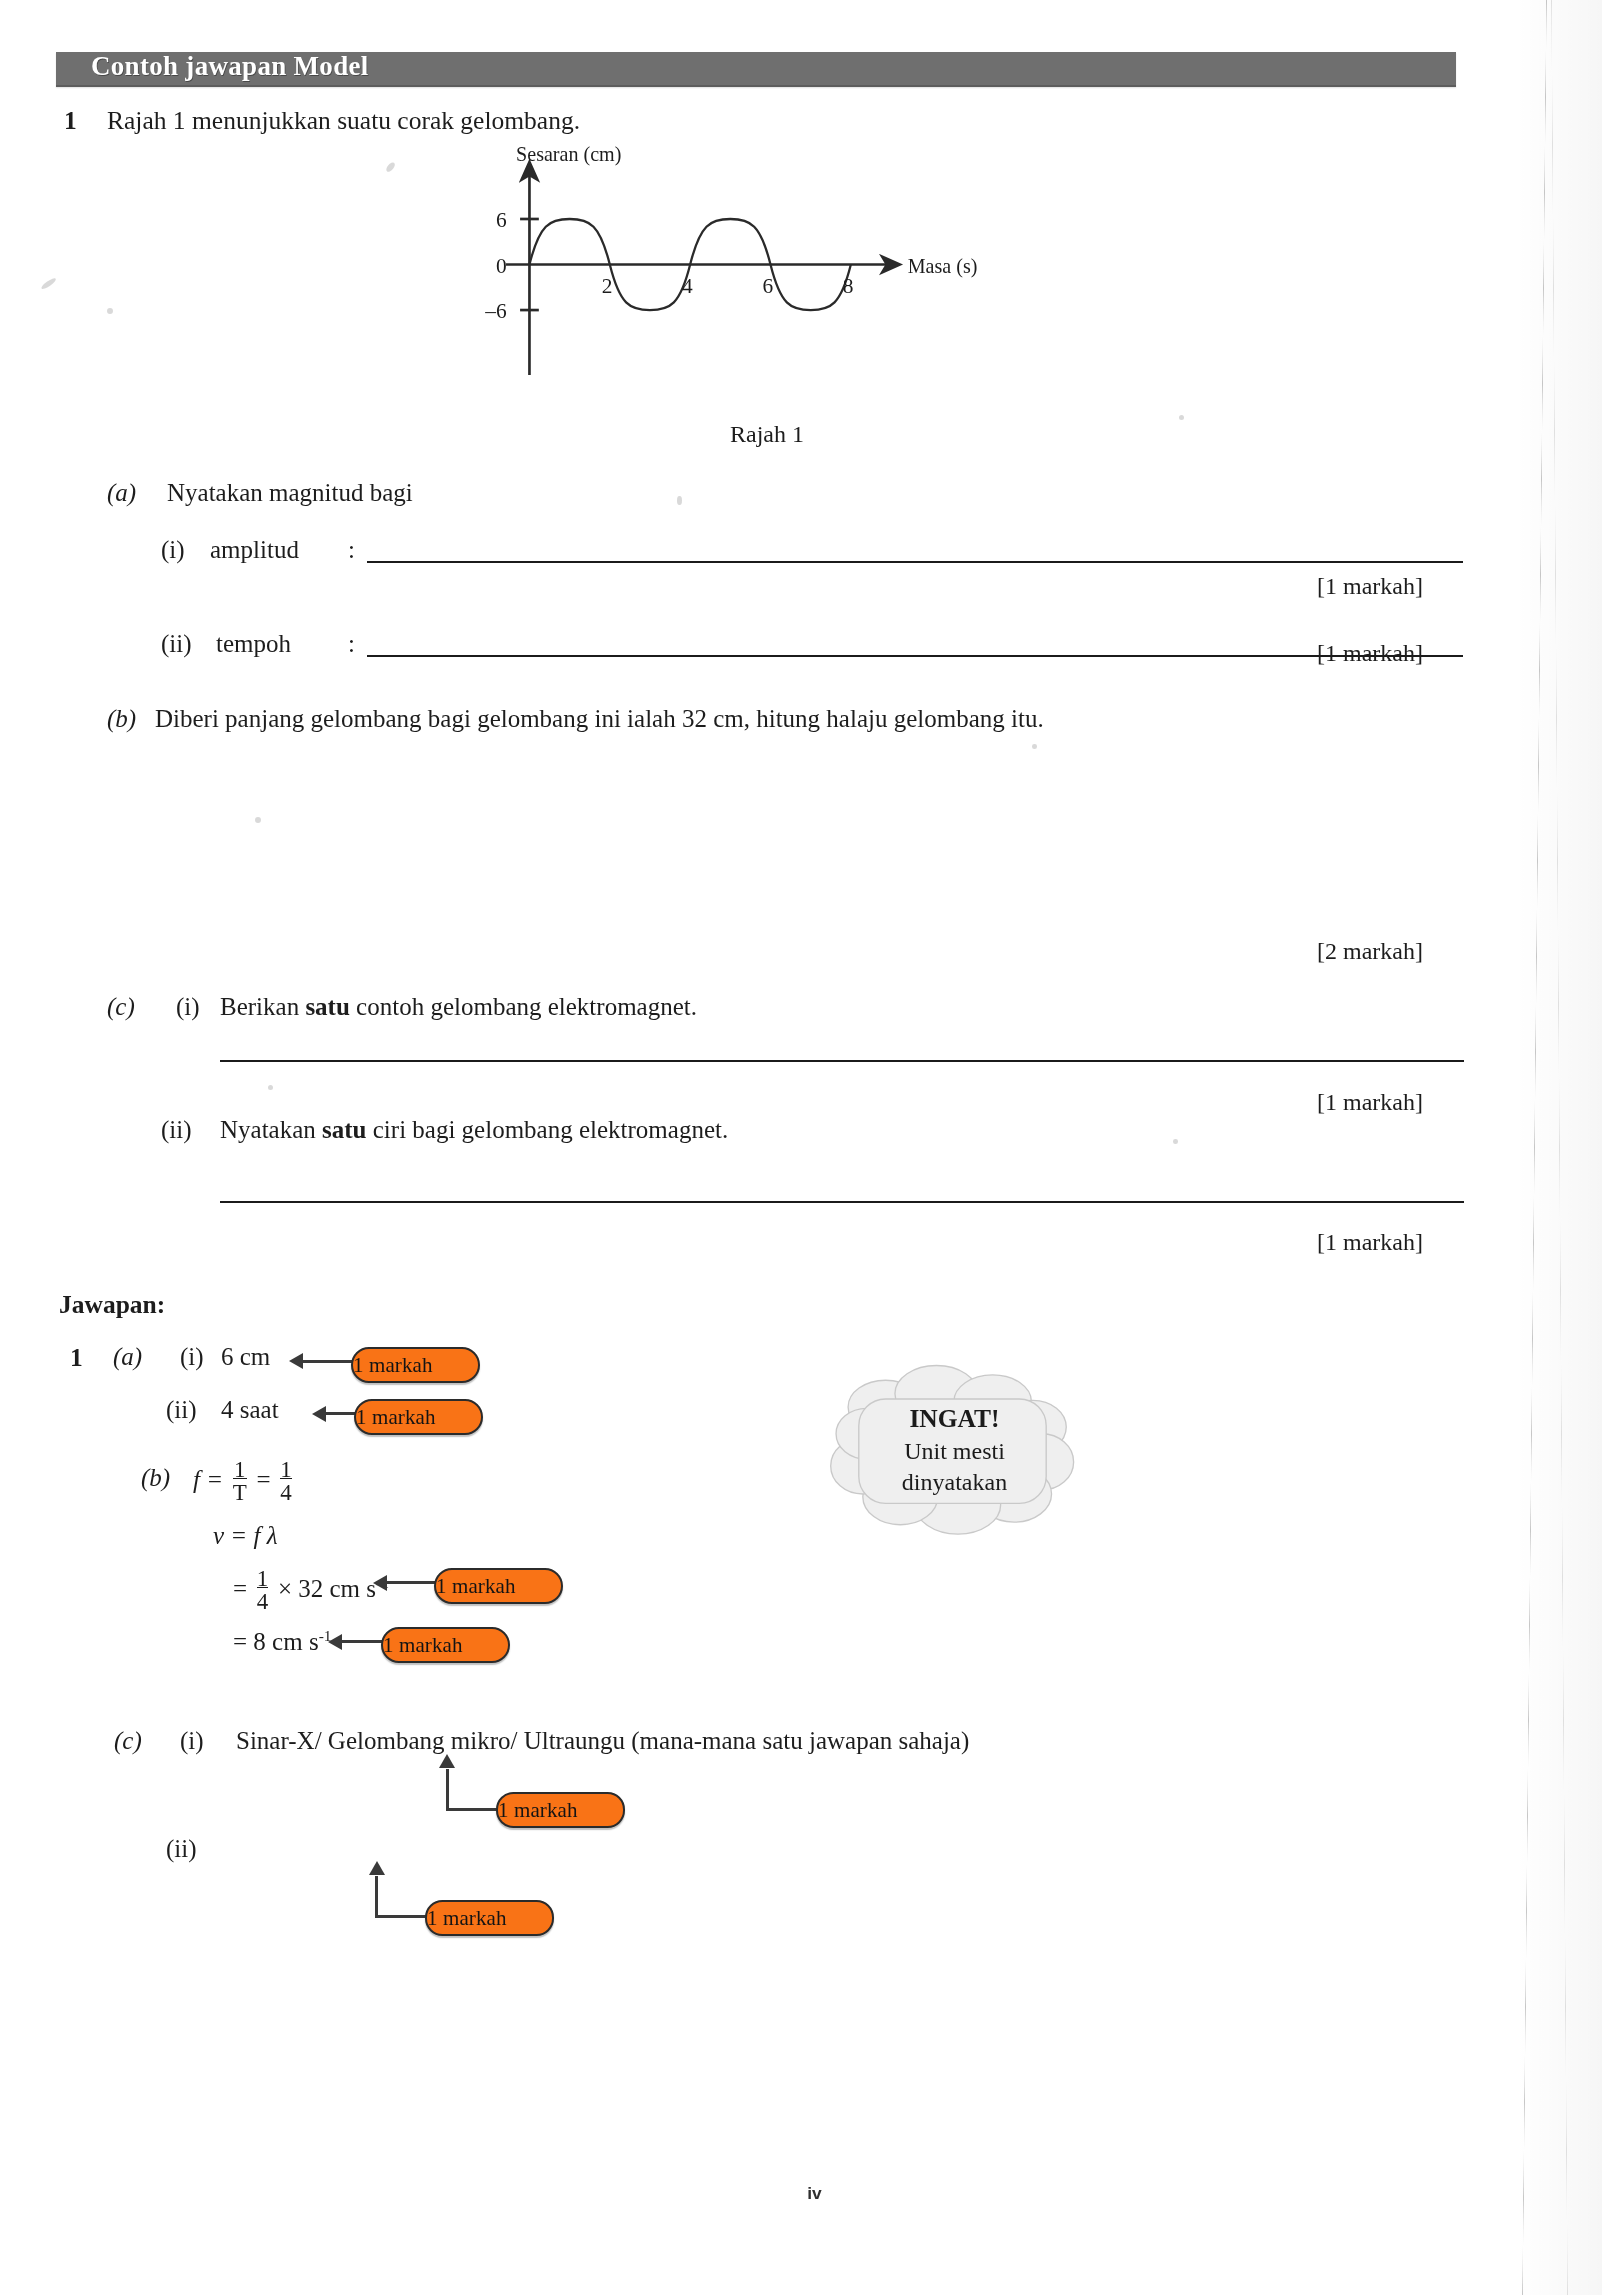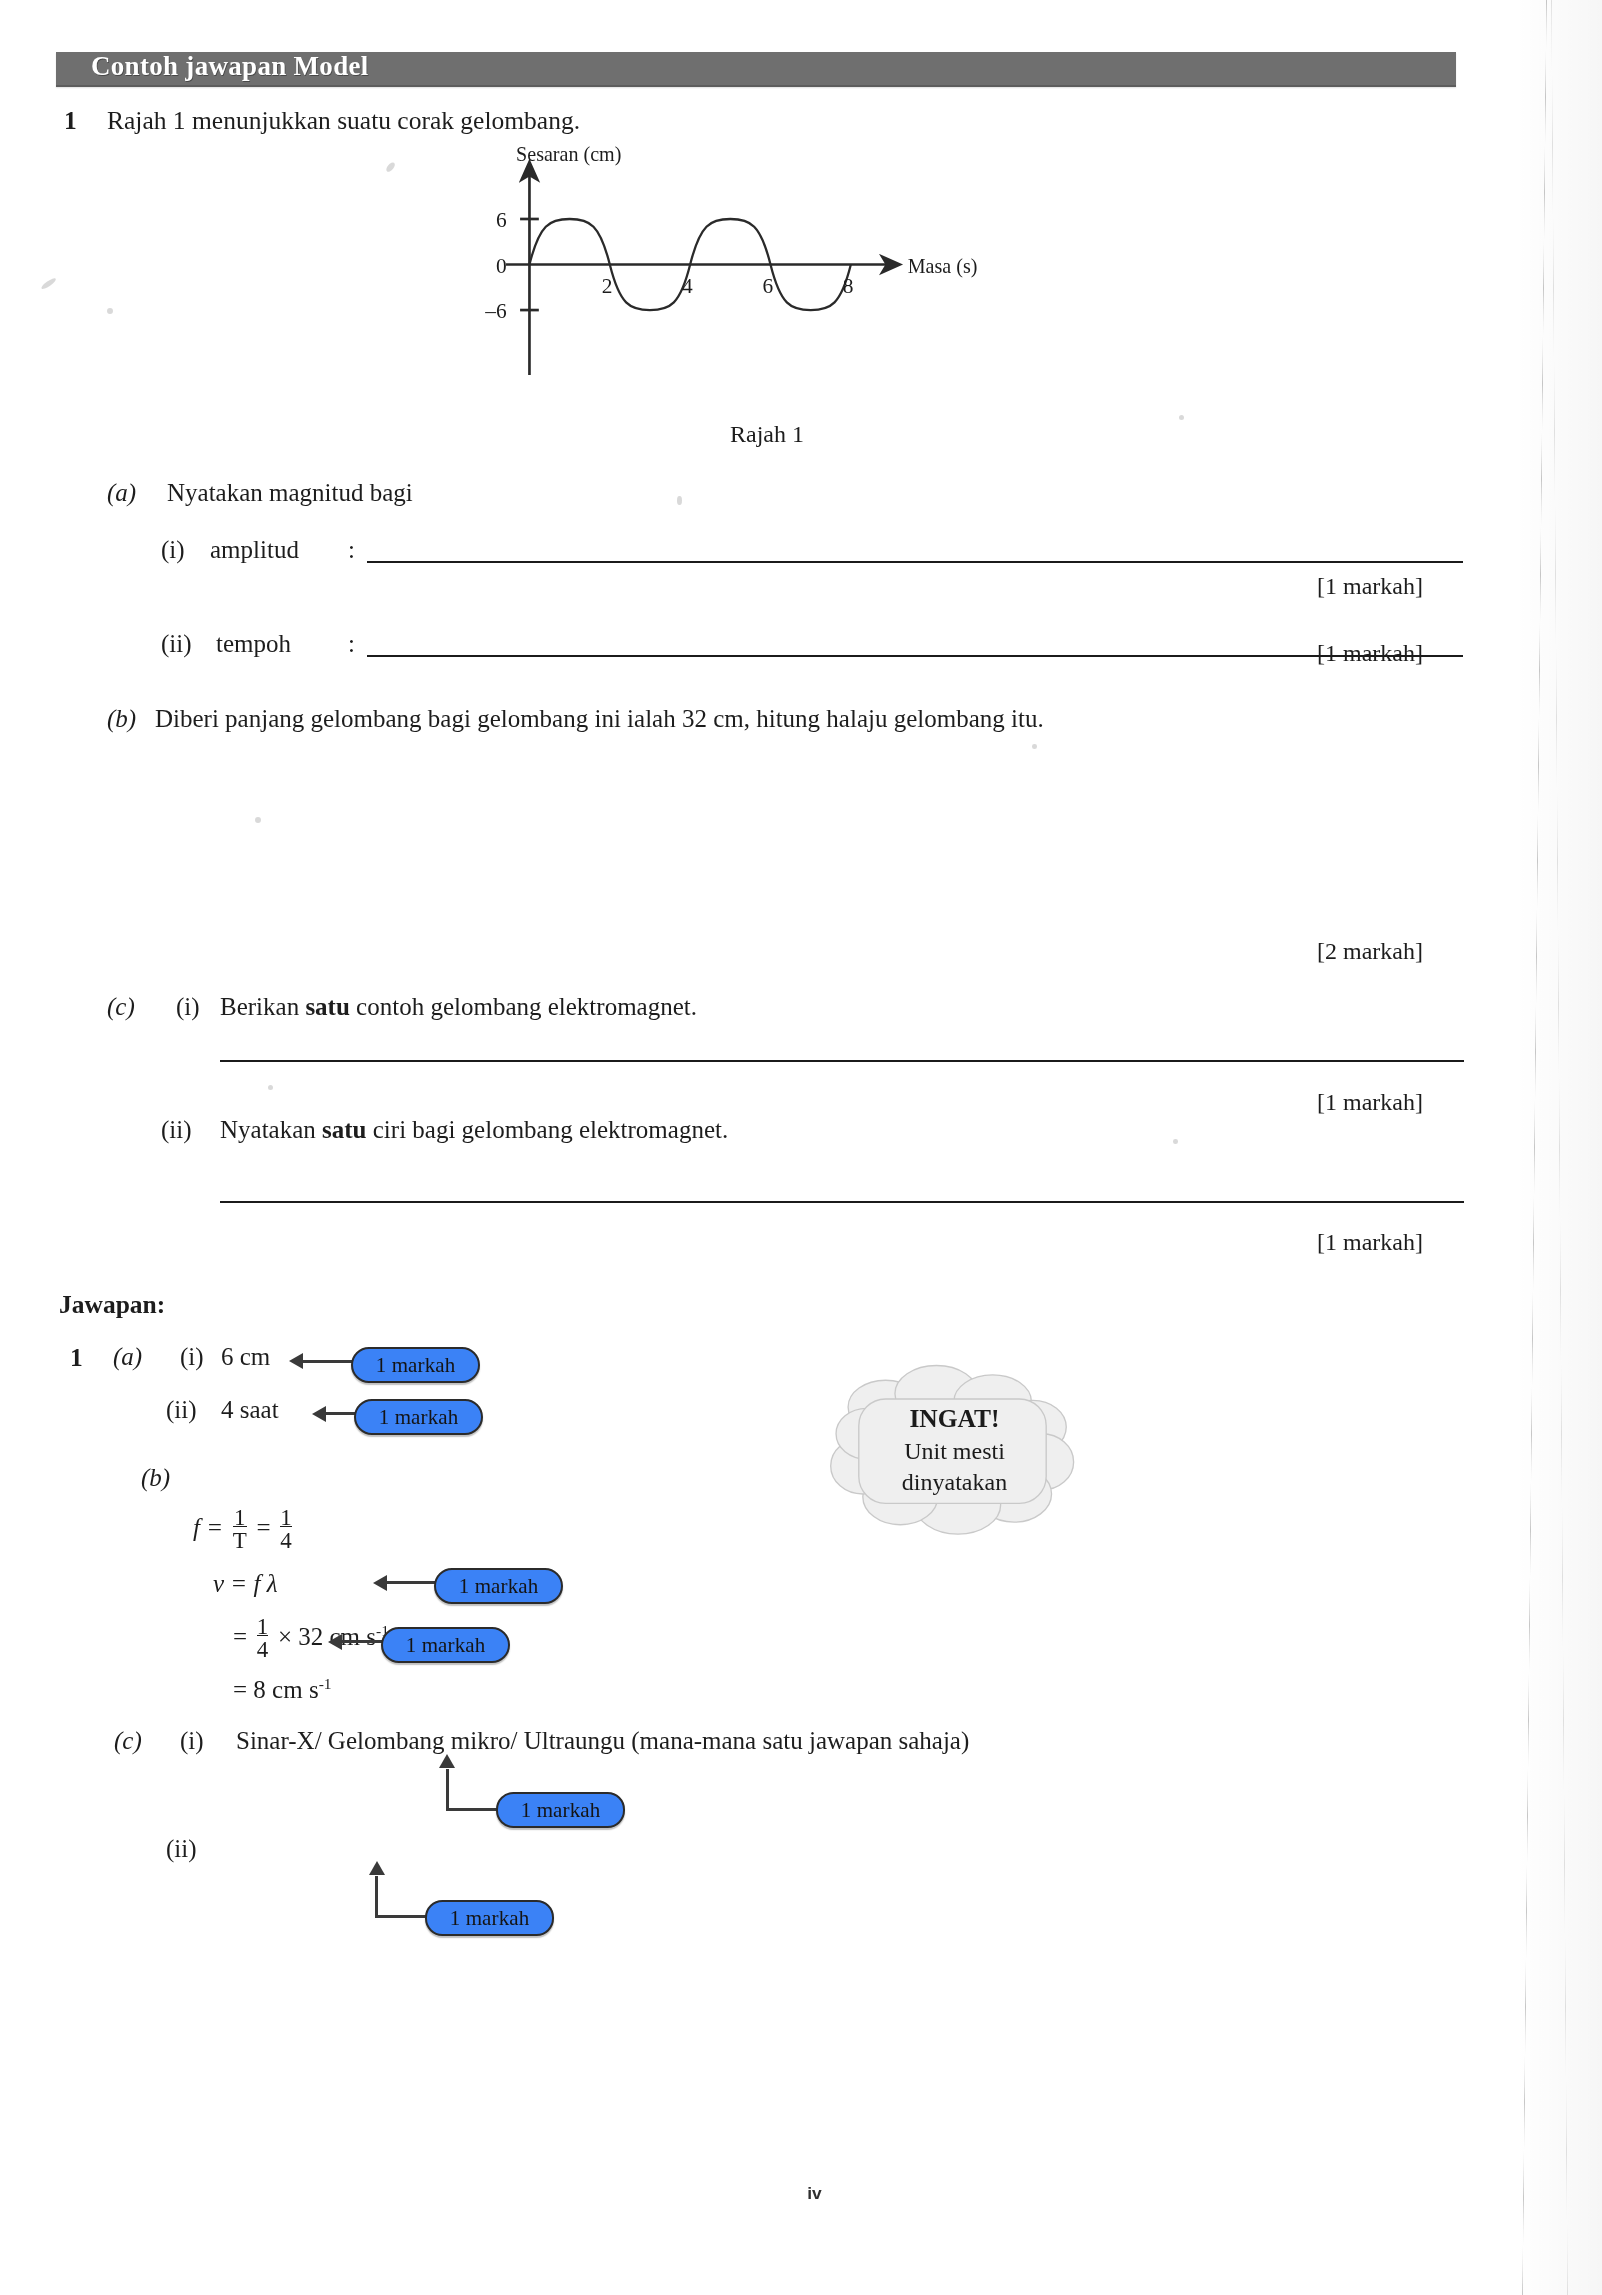--- a/index.html
+++ b/index.html
@@ -82,25 +82,25 @@
   .fig-cap {
     position: absolute; left: 730px; top: 421px;
     font-size: 24px;
   }
 
   
   .pill {
     position: absolute;
     border: 2.7px solid #2b2b2b;
     border-radius: 27px;
-    background: #3b82f6;
+    background: #f97316;
     box-shadow: 0 2px 1.3px rgba(0,0,0,.25);
     font-size: 21px;
     color: #141414;
-    display: flex; align-items: center; justify-content: center;
+    display: flex; align-items: center; justify-content: flex-start;
     letter-spacing: 0.1px;
   }
   .pill.tall { border-radius: 17.4px; }
 
   
   .arrow-h {
     position: absolute;
     height: 0;
     border-top: 3.4px solid #3a3a3a;
   }
@@ -142,21 +142,21 @@
     vertical-align: middle;
     text-align: center;
     line-height: 1.02;
     font-size: 23px;
     position: relative;
     top: -1.3px;
     margin: 0 3.4px;
   }
   .frac .den { border-top: 1.3px solid #1b1b1b; padding-top: 0.7px; }
 
-  .eqline { position: absolute; font-size: 25px; white-space: nowrap; margin-top: 48px; }
+  .eqline { position: absolute; font-size: 25px; white-space: nowrap; }
   sup.ex { font-size: .62em; vertical-align: super; }
 
   .footer {
     position: absolute;
     left: 0; right: 0; top: 2183px;
     text-align: center;
     font-family: "Liberation Sans", "DejaVu Sans", sans-serif;
     font-weight: bold;
     font-size: 17.4px;
     color: #303030;

